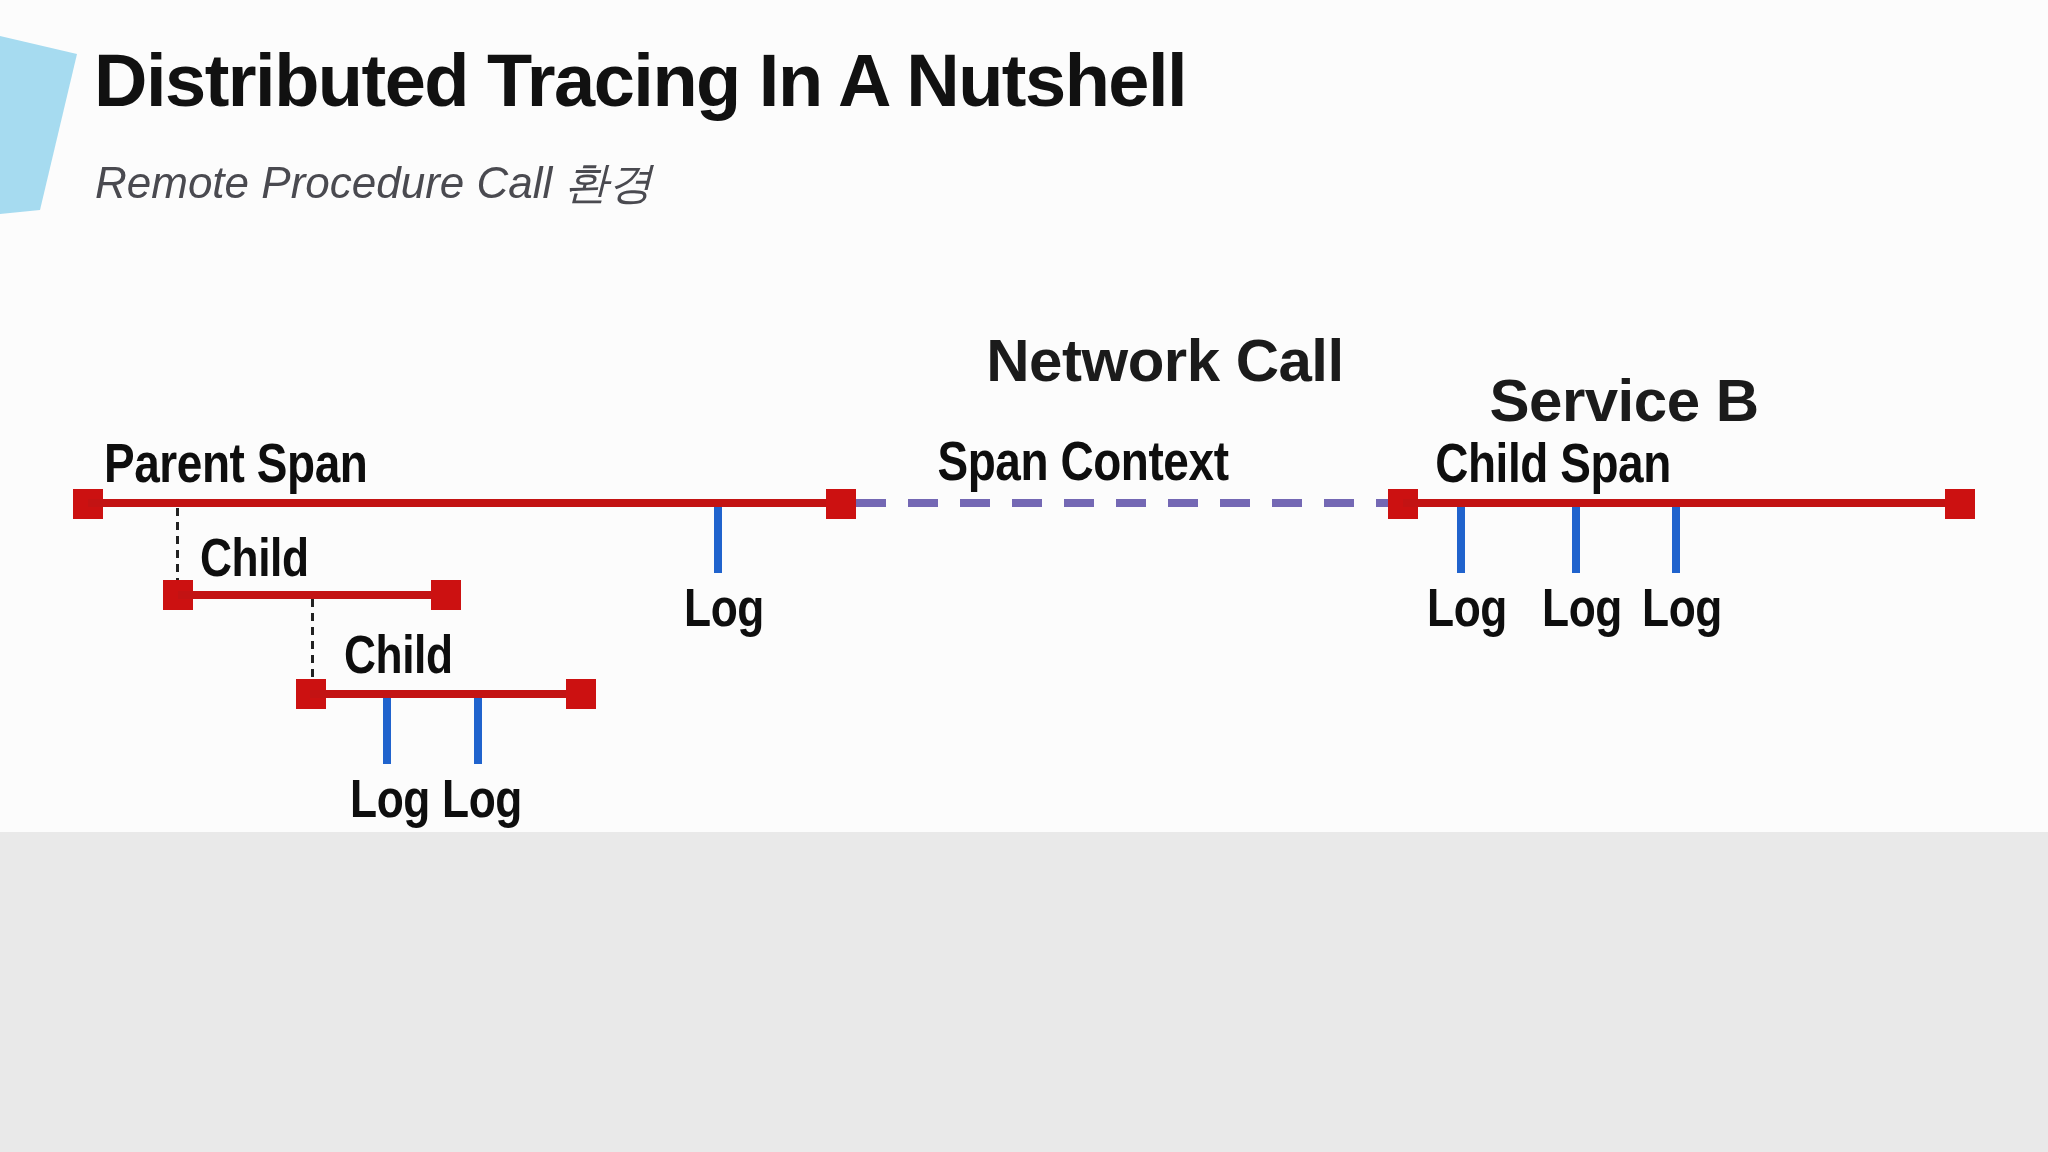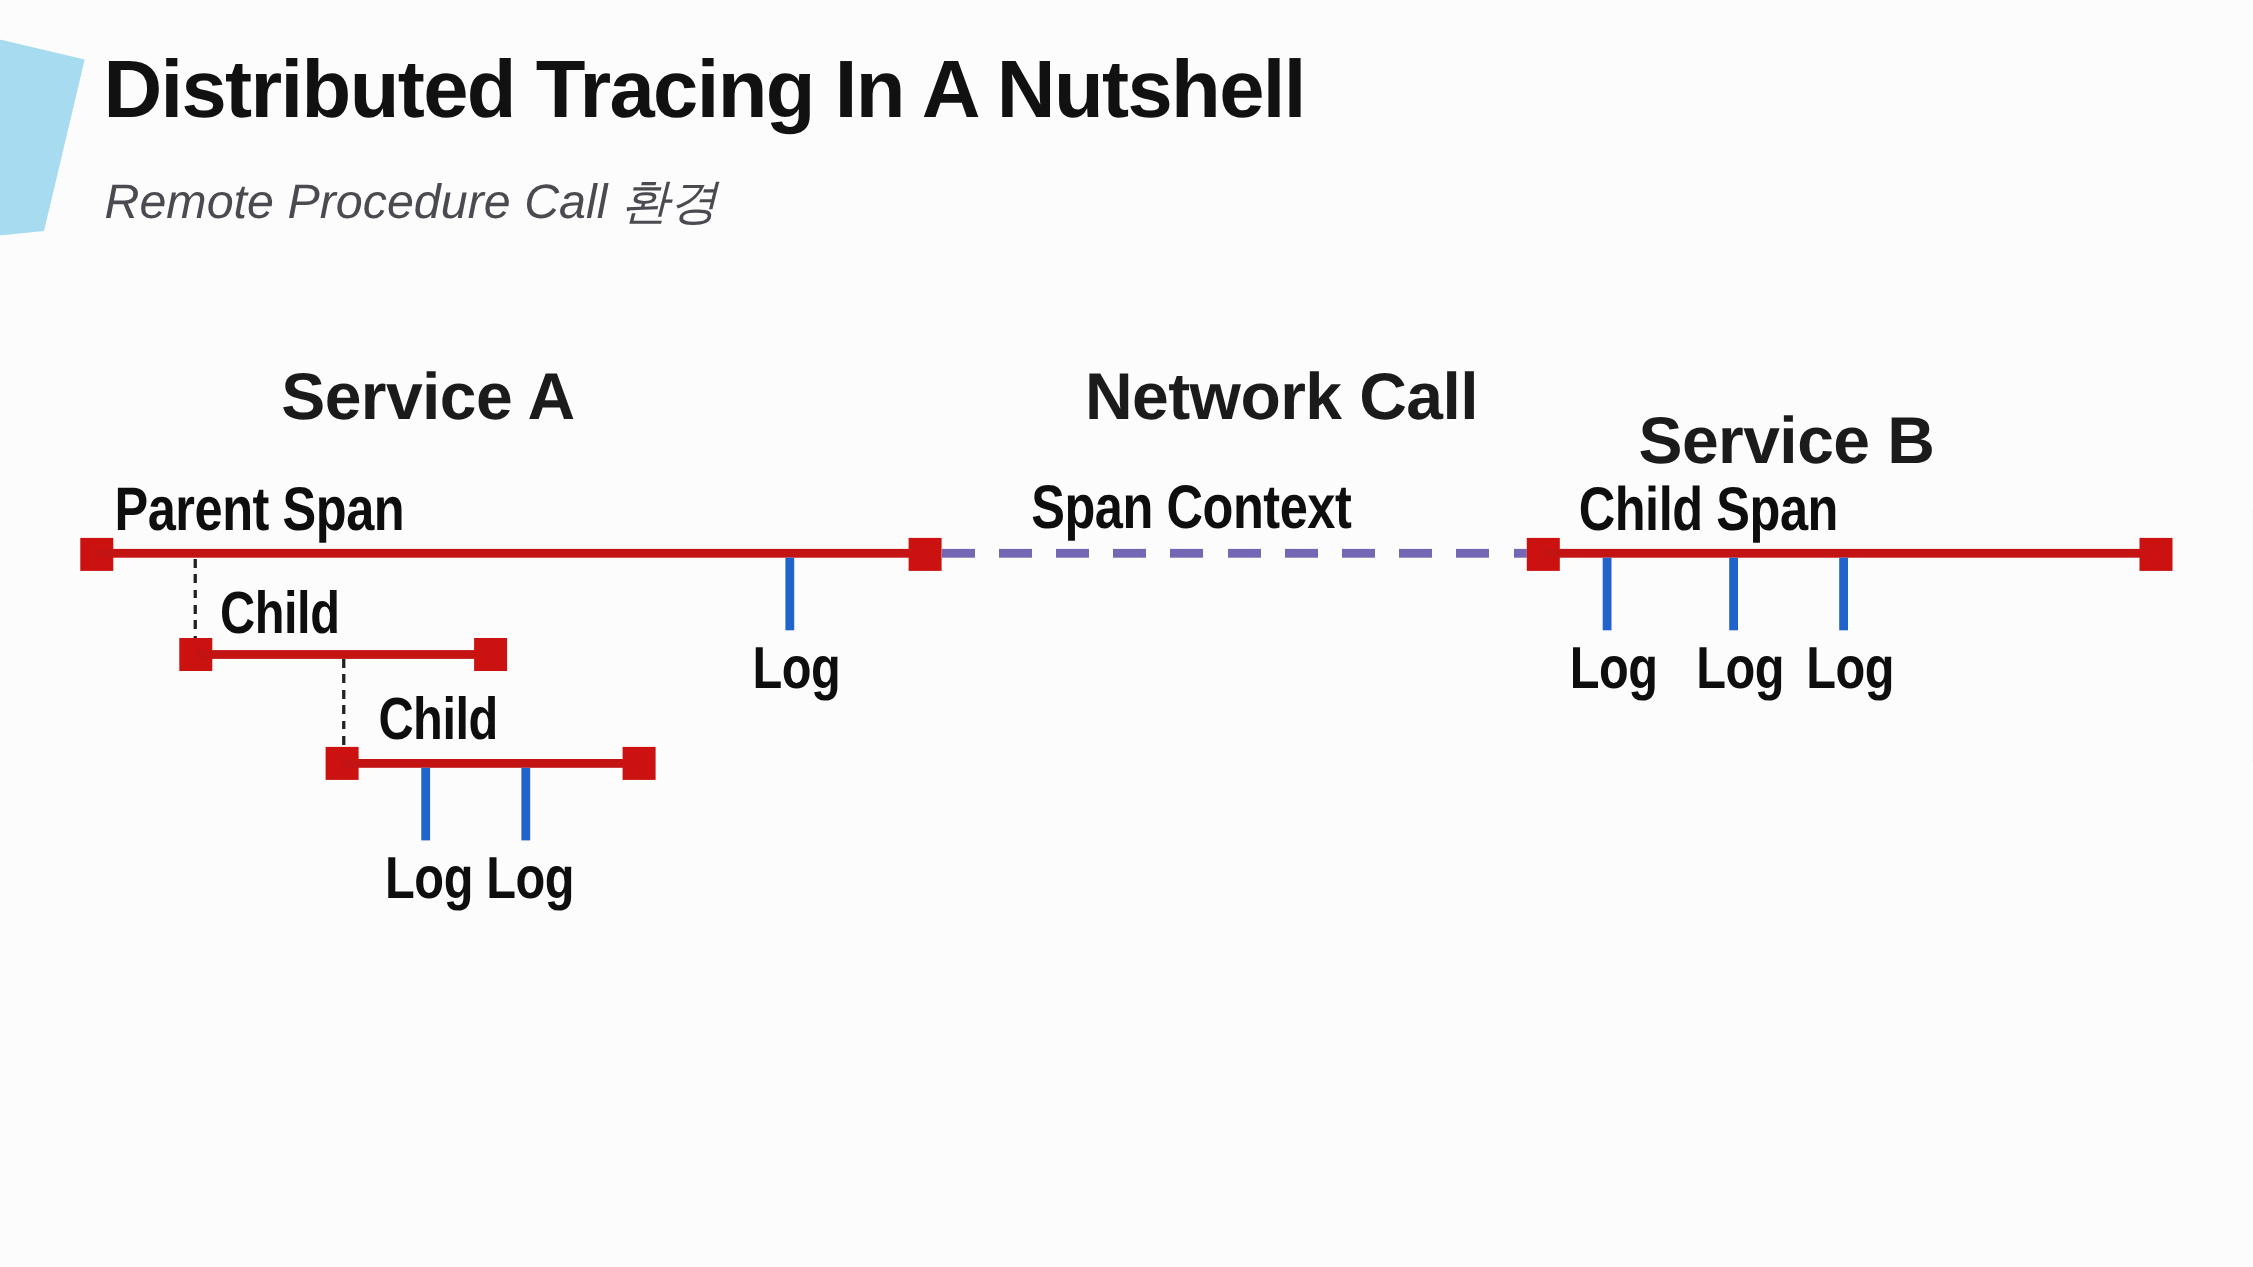--- a/index.html
+++ b/index.html
@@ -1,17 +1,17 @@
 <!DOCTYPE html>
 <html><head>
 <meta charset="utf-8">
 <style>
   html,body{margin:0;padding:0;background:#e9e9e9;}
   #stage{
-    position:relative;width:2048px;height:1152px;overflow:hidden;
+    position:relative;width:2048px;height:832px;overflow:hidden;
     background:#fcfcfc;
     font-family:"Liberation Sans",sans-serif;
   }
   
   #accent{
     position:absolute;left:0;top:0;width:90px;height:230px;
     background:#a6dbf0;
     clip-path:polygon(0px 36px,77px 54px,40px 210px,0px 214px);
   }
   .title{
@@ -57,21 +57,20 @@
 </head>
 <body>
 
 <div id="stage">
 
   <div id="accent"></div>
 
   <div class="title">Distributed Tracing In A Nutshell</div>
   <div class="subtitle">Remote Procedure Call 환경</div>
 
-  <div class="section-label" style="left:389px;">Service A</div>
   <div class="section-label" style="left:1143px;margin-left:22px;">Network Call</div>
   <div class="section-label" style="left:1624px;margin-top:40px;">Service B</div>
 
   <div class="cond" style="left:104px;top:430px;">Parent Span</div>
   <div class="cond centered" style="left:1083px;top:428px;">Span Context</div>
   <div class="cond centered" style="left:1553px;top:430px;">Child Span</div>
   <div class="cond" style="left:200px;top:526px;font-size:54px;">Child</div>
   <div class="cond" style="left:344px;top:623px;font-size:54px;">Child</div>
 
   <div class="endpoint" style="left:73px;top:489px;"></div>

